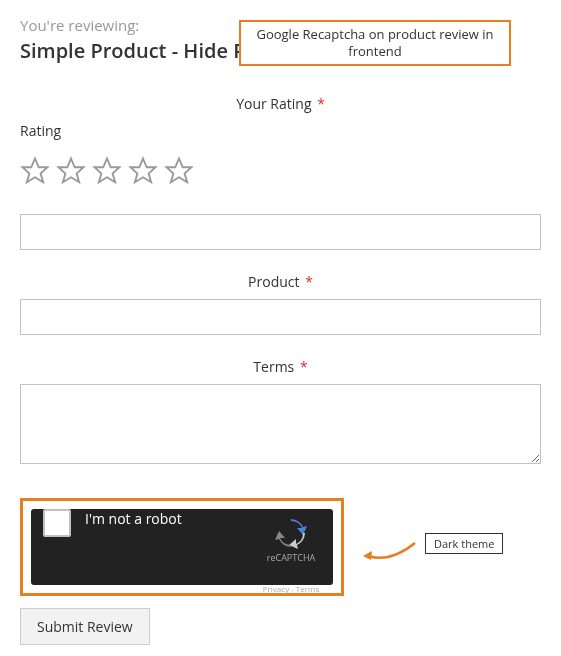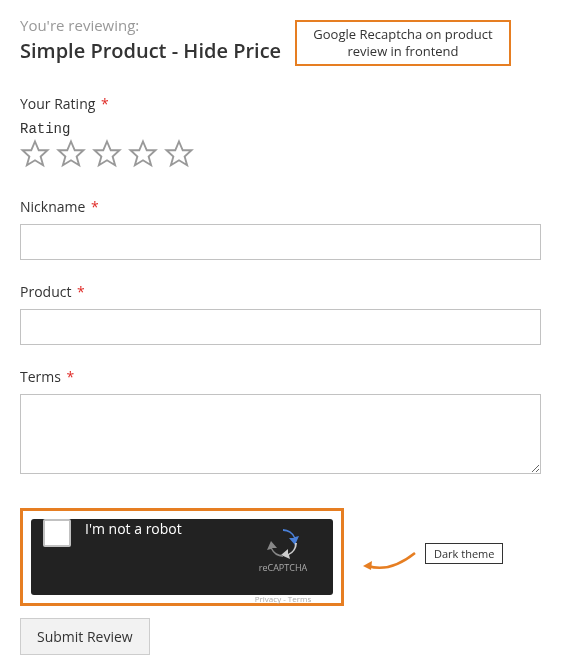--- a/index.html
+++ b/index.html
@@ -30,45 +30,45 @@
       border: 2px solid #e67e22;
       padding: 4px 12px;
       font-size: 13px;
       color: #333;
       text-align: center;
       background: #fff;
     }
     .annotation-top {
       top: 5px;
       right: 30px;
-      width: 216px;
+      width: 272px;
       line-height: 1.3;
     }
     .annotation-dark {
       position: absolute;
       border: 1.5px solid #333;
       padding: 2px 8px;
       font-size: 11px;
       background: #fff;
     }
     .label {
       color: #333;
       font-size: 14px;
       margin-bottom: 8px;
       display: block;
+      text-align: center;
     }
     .required {
       color: #e02b27;
       margin-left: 2px;
     }
     .rating-label {
       color: #333;
       font-size: 14px;
-      margin-bottom: 2px;
-      font-family: Liberation Mono, monospace;
+      margin-bottom: 16px;
     }
     .stars {
       display: flex;
       gap: 6px;
       margin-bottom: 28px;
     }
     .star {
       width: 30px;
       height: 30px;
       cursor: pointer;
@@ -120,21 +120,21 @@
       border-radius: 2px;
       margin-right: 14px;
       cursor: pointer;
     }
     .recaptcha-text {
       color: #fff;
       font-size: 14px;
     }
     .recaptcha-logo-area {
       position: absolute;
-      right: 20px;
+      right: 12px;
       top: 8px;
       text-align: center;
       width: 60px;
     }
     .recaptcha-logo-icon {
       width: 32px;
       height: 32px;
       margin: 0 auto;
     }
     .recaptcha-brand {
@@ -211,24 +211,20 @@
       </span>
       <span class="star">
         <svg viewBox="0 0 24 24" fill="none" stroke="#999" stroke-width="1.5">
             <polygon points="12,2 15,9 22,9 16.5,14 18.5,21 12,17 5.5,21 7.5,14 2,9 9,9"></polygon>
           </svg>
       </span>
     </div>
   </div>
 
   <div class="field-group">
-    <label class="label">
-      <span>Nickname</span>
-      <span class="required">*</span>
-    </label>
     <input type="text" class="text-input" style="">
   </div>
 
   <div class="field-group">
     <label class="label">
       <span>Product</span>
       <span class="required">*</span>
     </label>
     <input type="text" class="text-input" style="">
   </div>

